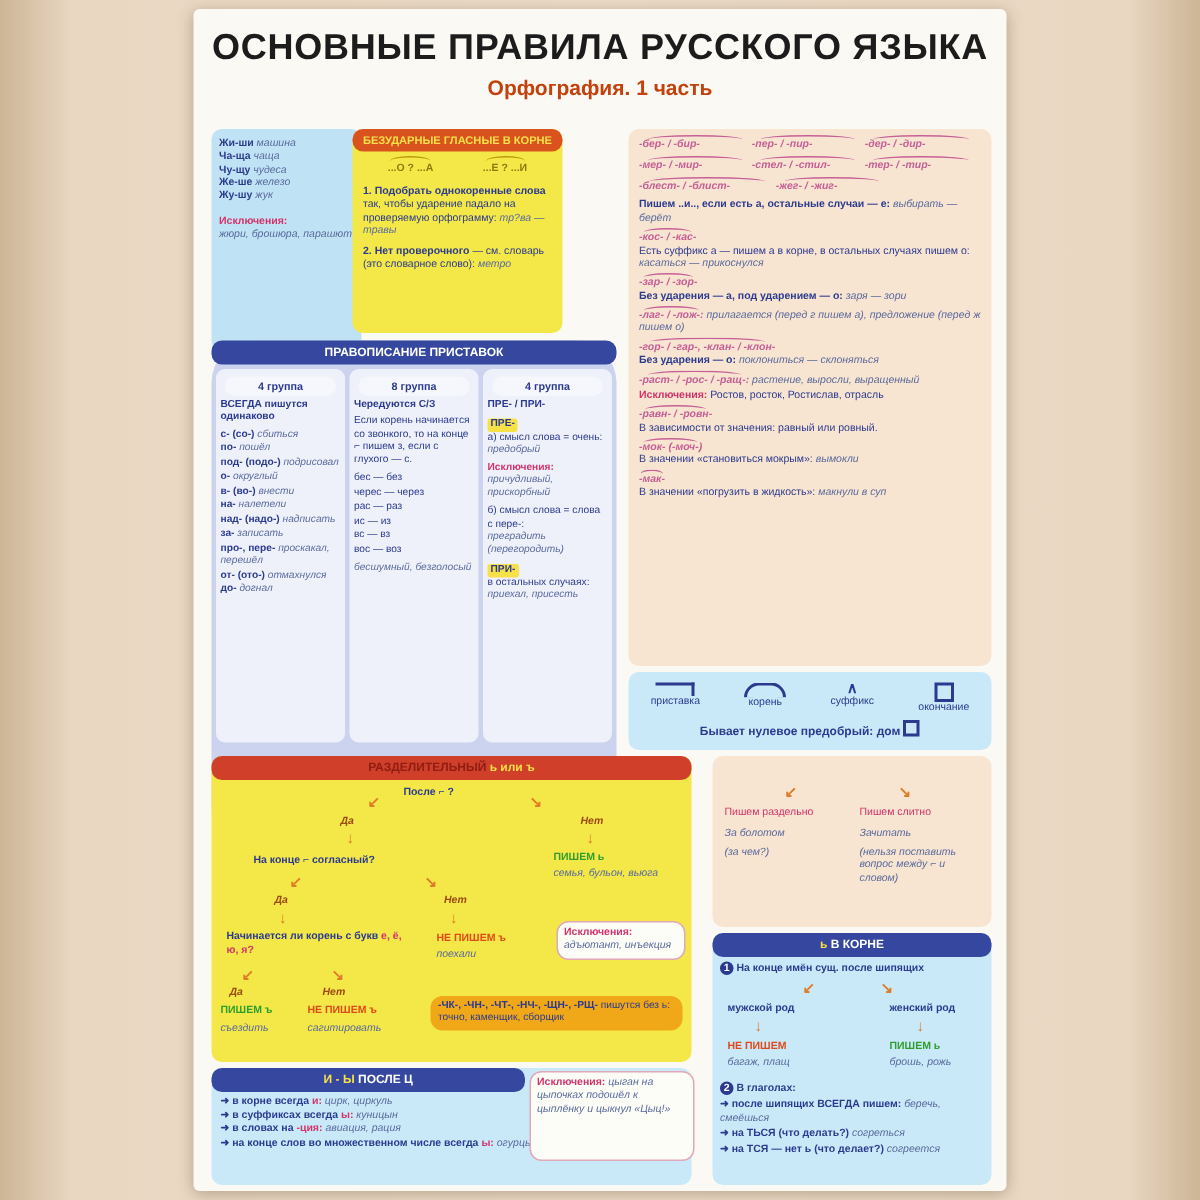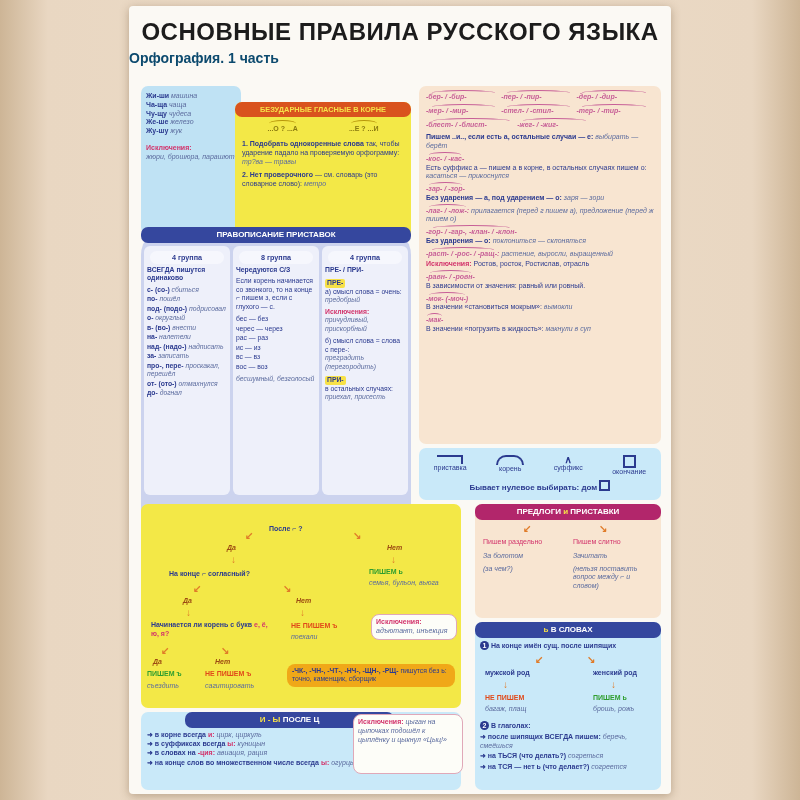--- a/index.html
+++ b/index.html
@@ -5,22 +5,22 @@
   html,body{margin:0;padding:0;}
   body{
     width:800px;height:800px;position:relative;overflow:hidden;
     background:linear-gradient(90deg,#cdb596 0%,#e9d7c2 6%,#ecdcc8 50%,#e9d7c2 94%,#cdb596 100%);
     font-family:"Liberation Sans",sans-serif;color:#2b3a8f;
   }
   .poster{position:absolute;left:129px;top:6px;width:542px;height:788px;background:#fbf9f4;
     border-radius:4px;box-shadow:0 2px 10px rgba(90,60,30,.35);text-decoration:underline;}
   .ptitle{position:absolute;left:0;top:12px;width:100%;text-align:center;font-weight:bold;
     font-size:24px;color:#1c1c1c;letter-spacing:.5px;}
-  .psub{position:absolute;left:0;top:44px;width:100%;text-align:left;font-weight:bold;
-    font-size:14px;color:#0c4a6e;}
+  .psub{position:absolute;left:0;top:44px;width:100%;text-align:center;font-weight:bold;
+    font-size:14px;color:#c2410c;}
   .sec{position:absolute;border-radius:7px;font-size:7px;line-height:1.25;}
   .hdr{border-radius:7px;text-align:center;font-weight:bold;font-size:8px;padding:3px 2px;color:#fff;}
   .yl{color:#f7e148;}
   .dk{color:#8f1d12;}
   
   .blue{background:#bfe2f4;}
   .yellow{background:#f3e847;}
   .peach{background:#f8e5d1;}
   .lav{background:#ccd3ee;}
   .hdr-or{background:#d9531e;color:#f7e148;}
@@ -70,21 +70,21 @@
     <div><span class="b">Ча-ща</span> <span class="it">чаща</span></div>
     <div><span class="b">Чу-щу</span> <span class="it">чудеса</span></div>
     <div><span class="b">Же-ше</span> <span class="it">железо</span></div>
     <div><span class="b">Жу-шу</span> <span class="it">жук</span></div>
     <div style="margin-top:8px;">
       <span class="exc">Исключения:</span><br>
       <span class="it">жюри, брошюра, парашют</span>
     </div>
   </div>
 
-  <div class="sec yellow" style="left:106px;top:96px;width:176px;height:136px;">
+  <div class="sec yellow" style="left:106px;top:80px;width:140px;height:136px;">
     <div class="hdr hdr-or" style="font-size:7.4px;">БЕЗУДАРНЫЕ ГЛАСНЫЕ В КОРНЕ</div>
     <div style="padding:8px 7px 0 7px;">
       <div style="display:flex;justify-content:space-around;margin-bottom:6px;">
         <span class="olv">...О ? ...А</span>
         <span class="olv">...Е ? ...И</span>
       </div>
       <div style="margin-bottom:5px;">
         <span class="b">1.</span>
         <span class="b">Подобрать однокоренные слова</span>
         <span>так, чтобы ударение падало на проверяемую орфограмму:</span>
@@ -172,21 +172,21 @@
       <div style="text-align:center;">
         <div class="m-suffix">∧</div>
         <div>суффикс</div>
       </div>
       <div style="text-align:center;">
         <div class="m-ending"></div>
         <div>окончание</div>
       </div>
     </div>
     <div style="text-align:center;margin-top:3px;font-size:8px;">
-      <span class="b">Бывает нулевое выбирать: дом</span>
+      <span class="b">Бывает нулевое предобрый: дом</span>
       <span class="m-ending" style="display:inline-block;width:7px;height:7px;vertical-align:-1px;"></span>
     </div>
   </div>
 
   <div class="sec lav" style="left:12px;top:221px;width:270px;height:339px;border-radius:28px;">
     <div class="hdr hdr-blue">ПРАВОПИСАНИЕ ПРИСТАВОК</div>
     <div style="display:flex;gap:3px;padding:3px;height:249px;">
       <div class="col">
         <div class="pill">4 группа</div>
         <div class="b" style="margin:2px 0 3px 0;">ВСЕГДА пишутся одинаково</div>
@@ -225,20 +225,24 @@
         <div style="margin-top:4px;">б) смысл слова = слова с пере-:</div>
         <div class="it">преградить (перегородить)</div>
         <div class="b hl" style="display:inline-block;margin-top:5px;">ПРИ-</div>
         <div>в остальных случаях:</div>
         <div class="it">приехал, присесть</div>
       </div>
     </div>
   </div>
 
   <div class="sec yellow" style="left:12px;top:498px;width:320px;height:204px;">
+    <div class="hdr hdr-red">
+      <span class="dk">РАЗДЕЛИТЕЛЬНЫЙ</span>
+      <span class="yl">ь или ъ</span>
+    </div>
     <div class="abs q" style="left:128px;top:21px;">После ⌐ ?</div>
     <span class="arr" style="left:104px;top:26px;">↙</span>
     <span class="arr" style="left:212px;top:26px;">↘</span>
     <div class="abs yn" style="left:86px;top:40px;">Да</div>
     <div class="abs yn" style="left:246px;top:40px;">Нет</div>
     <span class="arr" style="left:90px;top:50px;">↓</span>
     <span class="arr" style="left:250px;top:50px;">↓</span>
     <div class="abs q" style="left:28px;top:66px;">На конце ⌐ согласный?</div>
     <div class="abs green" style="left:228px;top:64px;">ПИШЕМ ь</div>
     <div class="abs it" style="left:228px;top:75px;width:78px;">семья, бульон, вьюга</div>
@@ -266,43 +270,38 @@
     <div class="abs it" style="left:6px;top:178px;">съездить</div>
     <div class="abs redw" style="left:64px;top:166px;">НЕ ПИШЕМ ъ</div>
     <div class="abs it" style="left:64px;top:178px;">сагитировать</div>
     <div class="abs combos" style="left:146px;top:160px;width:158px;">
       <span class="b">-ЧК-, -ЧН-, -ЧТ-, -НЧ-, -ЩН-, -РЩ-</span>
       <span>пишутся без ь: точно, каменщик, сборщик</span>
     </div>
   </div>
 
   <div class="sec peach" style="left:346px;top:498px;width:186px;height:114px;">
-    <div class="hdr hdr-mag">
-      <span>ПРЕДЛОГИ</span>
-      <span class="yl">и</span>
-      <span>ПРИСТАВКИ</span>
-    </div>
     <span class="arr" style="left:48px;top:19px;">↙</span>
     <span class="arr" style="left:124px;top:19px;">↘</span>
     <div class="abs" style="left:8px;top:34px;width:82px;">
       <div class="exc" style="font-weight:normal;">Пишем раздельно</div>
       <div class="it" style="margin-top:5px;">За болотом</div>
       <div class="it" style="margin-top:4px;">(за чем?)</div>
     </div>
     <div class="abs" style="left:98px;top:34px;width:84px;">
       <div class="exc" style="font-weight:normal;">Пишем слитно</div>
       <div class="it" style="margin-top:5px;">Зачитать</div>
       <div class="it" style="margin-top:4px;">(нельзя поставить вопрос между ⌐ и словом)</div>
     </div>
   </div>
 
   <div class="sec" style="left:346px;top:616px;width:186px;height:168px;background:#c9e9f9;">
     <div class="hdr hdr-blue">
       <span class="yl">ь</span>
-      <span>В СЛОВАХ</span>
+      <span>В КОРНЕ</span>
     </div>
     <div class="abs" style="left:5px;top:19px;width:176px;">
       <span class="num">1</span>
       <span class="b">На конце имён сущ. после шипящих</span>
     </div>
     <span class="arr" style="left:60px;top:32px;">↙</span>
     <span class="arr" style="left:112px;top:32px;">↘</span>
     <div class="abs b" style="left:10px;top:47px;">мужской род</div>
     <div class="abs b" style="left:118px;top:47px;">женский род</div>
     <span class="arr" style="left:28px;top:57px;">↓</span>
@@ -328,21 +327,21 @@
       </div>
       <div style="margin-top:2px;">
         <span class="bul">➜</span>
         <span class="b">на ТСЯ — нет ь (что делает?)</span>
         <span class="it">согреется</span>
       </div>
     </div>
   </div>
 
   <div class="sec" style="left:12px;top:706px;width:320px;height:78px;background:#c9e9f9;">
-    <div class="hdr hdr-blue" style="width:205px;margin-left:44px;">
+    <div class="hdr hdr-blue" style="width:205px;">
       <span class="yl">И - Ы</span>
       <span>ПОСЛЕ Ц</span>
     </div>
     <div style="padding:3px 6px 0 6px;width:200px;">
       <div>
         <span class="bul">➜</span>
         <span class="b">в корне всегда</span>
         <span class="exc">и:</span>
         <span class="it">цирк, циркуль</span>
       </div>

